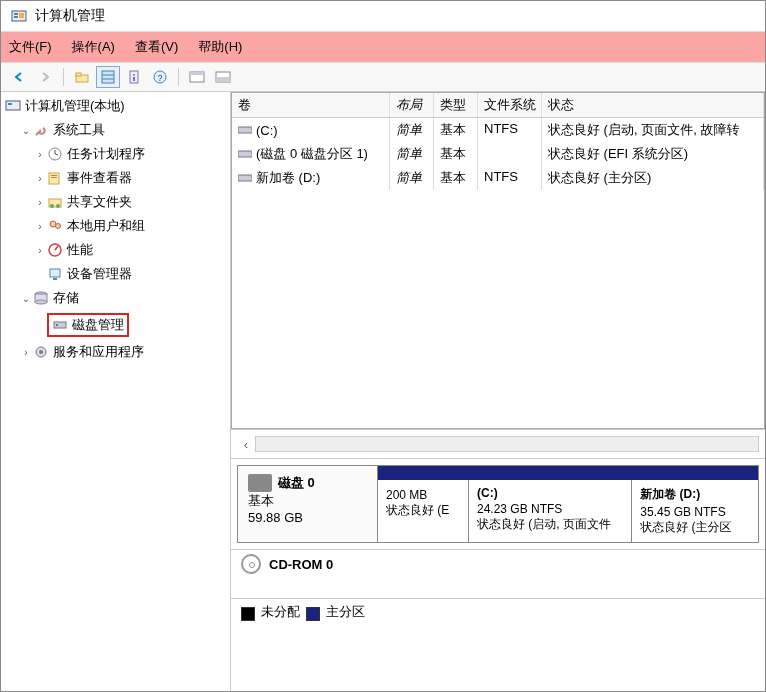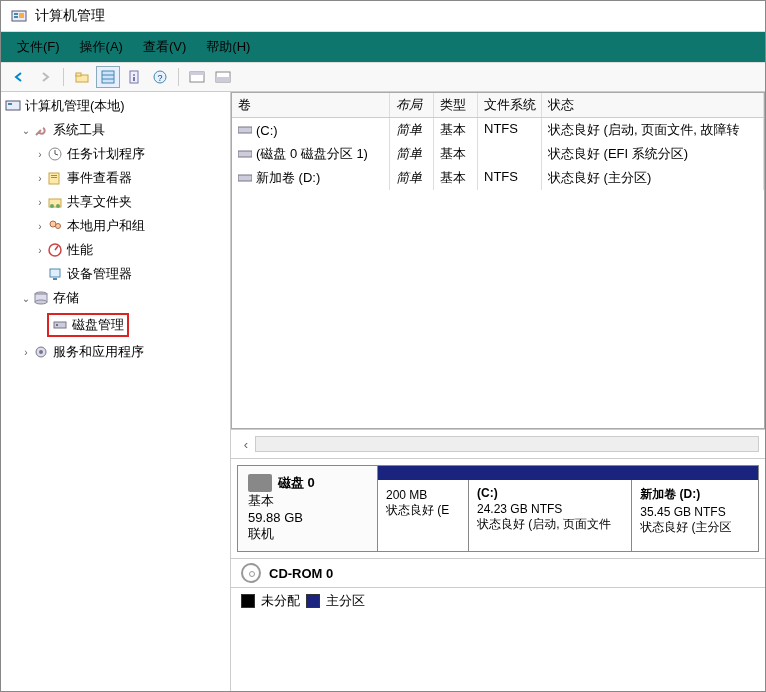--- a/index.html
+++ b/index.html
@@ -1,21 +1,21 @@
 <!DOCTYPE html>
 <html><head>
 <meta charset="utf-8">
 <style>
 * { box-sizing: border-box; margin: 0; padding: 0; }
 body { font-family: "Microsoft YaHei", "SimSun", sans-serif; font-size: 13px; background: #fff; color: #000; width: 766px; height: 692px; overflow: hidden; }
 .window { display: flex; flex-direction: column; height: 100%; border: 1px solid #888; background: #f4f4f4; }
 .titlebar { display: flex; align-items: center; padding: 6px 10px; background: #fff; border-bottom: 1px solid #ddd; }
 .titlebar .app-icon { width: 16px; height: 16px; margin-right: 8px; }
 .titlebar .title { font-size: 14px; }
-.menubar { display: flex; gap: 4px; padding: 4px 8px; background: #0f766e; border-bottom: 1px solid #ddd; }
+.menubar { display: flex; gap: 4px; padding: 4px 0; background: #fca5a5; border-bottom: 1px solid #ddd; }
 .menubar .item { padding: 2px 8px; cursor: default; }
 .toolbar { display: flex; align-items: center; gap: 2px; padding: 3px 6px; background: #f8f8f8; border-bottom: 1px solid #ccc; }
 .toolbar .btn { width: 24px; height: 22px; border: 1px solid transparent; display: flex; align-items: center; justify-content: center; }
 .toolbar .sep { width: 1px; height: 18px; background: #ccc; margin: 0 4px; }
 .main { display: flex; flex: 1; min-height: 0; }
 .sidebar { width: 230px; border-right: 1px solid #ccc; background: #fff; overflow: auto; padding: 2px 0; }
 .tree-item { display: flex; align-items: center; padding: 3px 4px; white-space: nowrap; }
 .tree-item .twisty { width: 14px; text-align: center; color: #666; font-size: 10px; cursor: default; }
 .tree-item .node-icon { width: 16px; height: 16px; margin-right: 4px; display: inline-flex; align-items: center; justify-content: center; }
 .tree-item .label { cursor: default; }
@@ -44,21 +44,21 @@
 .disk-parts { flex: 1; display: flex; flex-direction: column; border: 1px solid #888; justify-content: center; }
 .disk-bar { height: 14px; background: #1a237e; }
 .disk-boxes { flex: 1; display: flex; }
 .part-box { border-left: 1px solid #888; padding: 6px 8px; overflow: hidden; font-size: 12px; }
 .part-box:first-child { border-left: none; }
 .part-box .pt-title { font-weight: bold; margin-bottom: 2px; white-space: nowrap; }
 .part-box .pt-line { white-space: nowrap; }
 .cd-row { display:flex; align-items:center; padding: 4px 10px; border-top:1px solid #ccc; }
 .cd-row .cd-icon { width:20px; height:20px; border:2px solid #999; border-radius:50%; margin-right:8px; position:relative; }
 .cd-row .cd-icon::after { content:""; position:absolute; top:6px; left:6px; width:4px; height:4px; border:1px solid #999; border-radius:50%; }
-.legend { display: flex; align-items: center; gap: 6px; padding: 4px 10px; border-top: 1px solid #ccc; font-size: 13px; }
+.legend { display: flex; align-items: flex-end; gap: 6px; padding: 4px 10px; border-top: 1px solid #ccc; font-size: 13px; margin-top: 20px; }
 .legend .swatch { width: 14px; height: 14px; border: 1px solid #333; }
 
 svg { display: block; }
 </style>
 </head>
 <body>
 
 <div class="window">
 
   <div class="titlebar">
@@ -317,21 +317,20 @@
         <span class="scroll-left">‹</span>
         <div class="scroll-track"></div>
       </div>
 
       <div class="graphical">
         <div class="disk-row">
           <div class="disk-info">
             <div><span class="dicon"></span><span class="dtitle">磁盘 0</span></div>
             <div>基本</div>
             <div>59.88 GB</div>
-            <div>联机</div>
           </div>
           <div class="disk-parts">
             <div class="disk-bar"></div>
             <div class="disk-boxes">
               <div class="part-box" style="width:90px">
                 <div class="pt-title"></div>
                 <div class="pt-line">200 MB</div>
                 <div class="pt-line">状态良好 (E</div>
               </div>
               <div class="part-box" style="flex:24">

